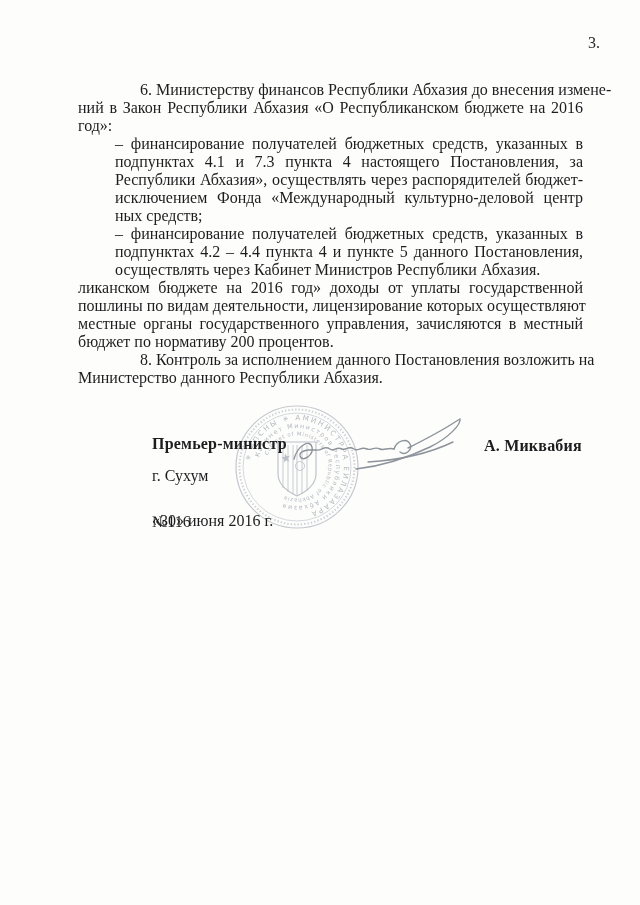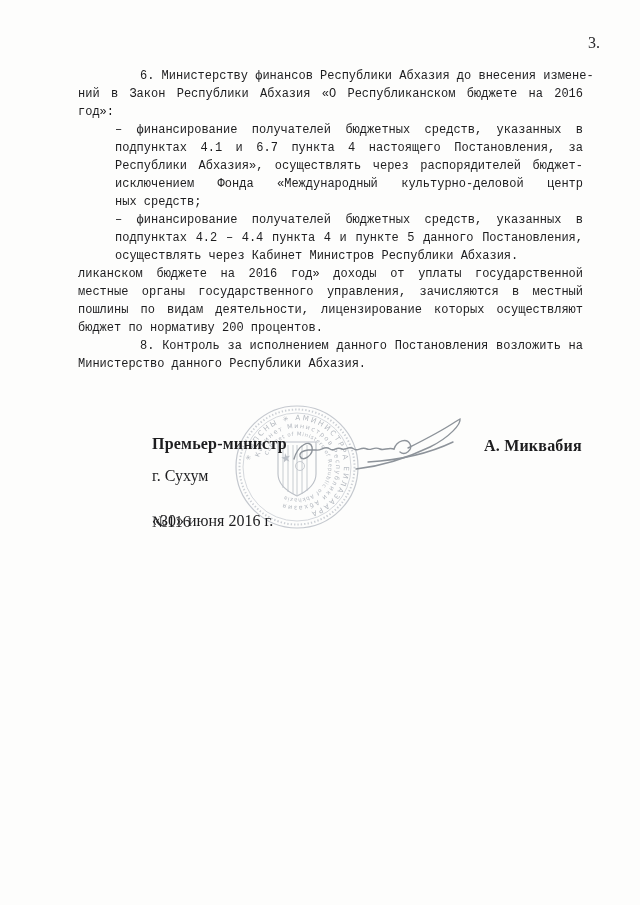--- a/index.html
+++ b/index.html
@@ -18,27 +18,26 @@
   }
   .page-number {
     position: absolute;
     top: 34px;
     right: 40px;
     font-size: 16px;
     color: #2a2a2c;
   }
   .text-block {
     position: absolute;
-    top: 67px;
+    top: 81px;
     left: 78px;
     width: 505px;
-    font-size: 12px;
+    font-size: 16px;
     line-height: 18px;
     z-index: 2;
-    font-family: Liberation Mono, monospace;
   }
   .para { margin: 0; }
   .para.sub { margin-left: 37px; }
   .line {
     white-space: nowrap;
     text-align: justify;
     text-align-last: justify;
     height: 18px;
   }
   .line.last {
@@ -88,34 +87,34 @@
   <div class="page-number">3.</div>
 
   <div class="text-block">
       <div class="para body">
         <div class="line first">6. Министерству финансов Республики Абхазия до внесения измене-</div>
         <div class="line">ний в Закон Республики Абхазия «О Республиканском бюджете на 2016</div>
         <div class="line last">год»:</div>
       </div>
       <div class="para sub">
         <div class="line first">– финансирование получателей бюджетных средств, указанных в</div>
-        <div class="line">подпунктах 4.1 и 6.7 пункта 4 настоящего Постановления, за</div>
+        <div class="line">подпунктах 4.1 и 7.3 пункта 4 настоящего Постановления, за</div>
         <div class="line">Республики Абхазия», осуществлять через распорядителей бюджет-</div>
         <div class="line">исключением Фонда «Международный культурно-деловой центр</div>
         <div class="line last">ных средств;</div>
       </div>
       <div class="para sub">
         <div class="line first">– финансирование получателей бюджетных средств, указанных в</div>
         <div class="line">подпунктах 4.2 – 4.4 пункта 4 и пункте 5 данного Постановления,</div>
         <div class="line last">осуществлять через Кабинет Министров Республики Абхазия.</div>
       </div>
       <div class="para body">
         <div class="line">ликанском бюджете на 2016 год» доходы от уплаты государственной</div>
+        <div class="line">пошлины по видам деятельности, лицензирование которых осуществляют</div>
         <div class="line">местные органы государственного управления, зачисляются в местный</div>
-        <div class="line">пошлины по видам деятельности, лицензирование которых осуществляют</div>
         <div class="line last">бюджет по нормативу 200 процентов.</div>
       </div>
       <div class="para body">
         <div class="line first">8. Контроль за исполнением данного Постановления возложить на</div>
         <div class="line last">Министерство данного Республики Абхазия.</div>
       </div>
     </div>
 
   <div class="sig-text sig-bold" id="sig-title">Премьер-министр</div>
 

